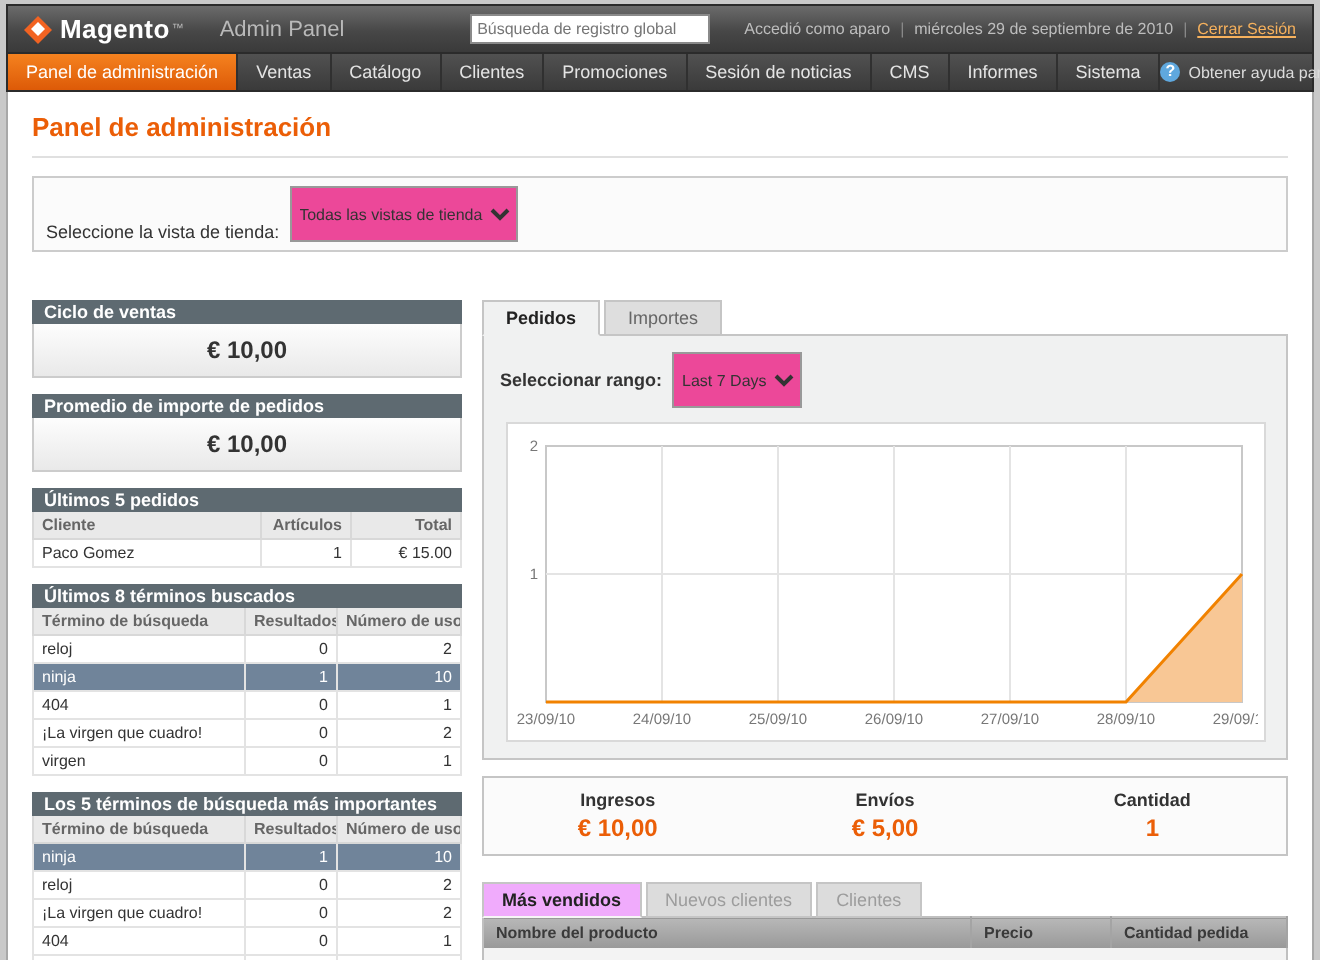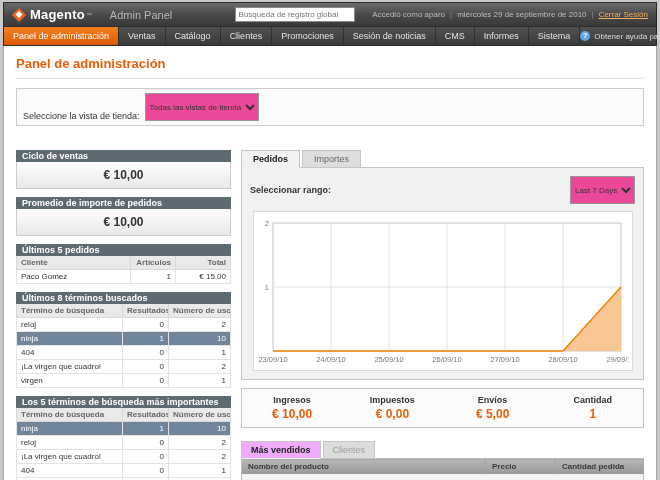--- a/index.html
+++ b/index.html
@@ -51,21 +51,21 @@
   .t-orders th:nth-child(2),.t-orders td:nth-child(2){width:45px}
   .t-orders th:nth-child(3),.t-orders td:nth-child(3){width:55px}
   .t-terms th:nth-child(2),.t-terms td:nth-child(2){width:46px}
   .t-terms th:nth-child(3),.t-terms td:nth-child(3){width:62px}
 
   
   .dash-tabs{display:flex;gap:2px;position:relative;z-index:2;margin-bottom:-1px}
   .dash-tab{padding:3px 11px;font-size:9px;border:1px solid #c5c5c5;background:#dedede;color:#666;cursor:pointer}
   .dash-tab.active{background:#f0f1f1;border-bottom-color:#f0f1f1;color:#222;font-weight:bold}
   .chart-box{border:1px solid #c5c5c5;background:#f0f1f1;padding:8px}
-  .range-row{display:flex;justify-content:space-between;align-items:center;gap:5px;font-size:9px;font-weight:bold;color:#333;margin-bottom:7px}
+  .range-row{display:flex;justify-content:flex-start;align-items:center;gap:5px;font-size:9px;font-weight:bold;color:#333;margin-bottom:7px}
   .chart-img{background:#fff;border:1px solid #d9d9d9;padding:3px;width:380px;margin:0 auto}
   .stats-box{border:1px solid #c5c5c5;background:#fbfbfb;margin-top:8px;display:flex;padding:6px 0}
   .stat{flex:1;text-align:center}
   .stat-label{font-weight:bold;color:#333;font-size:9px}
   .stat-value{color:#eb5e07;font-weight:bold;font-size:12px;margin-top:2px}
   .grid-tabs{display:flex;gap:2px;margin-top:13px;position:relative;z-index:2;margin-bottom:-1px}
   .grid-tab{padding:3px 9px;font-size:9px;background:#dcdcdc;border:1px solid #c5c5c5;color:#9c9c9c;cursor:pointer;white-space:nowrap}
   .grid-tab.active{background:#f0abfc;border-bottom-color:#f6f6f6;color:#222;font-weight:bold}
   table.products{width:100%;border-collapse:collapse;font-size:8px;border:1px solid #c0c0c0;table-layout:fixed}
   .products th{background:linear-gradient(#b7b7b7,#989898);color:#3a3a3a;font-weight:bold;text-align:left;padding:3px 6px;border-right:1px solid #a4a4a4;overflow:hidden;white-space:nowrap}
@@ -275,35 +275,32 @@
                 <polyline points="16,136 74,136 132,136 190,136 248,136 306,136 364,72" fill="none" stroke="#f18200" stroke-width="1.5"></polyline>
               </svg></div>
         </div>
 
         <div class="stats-box" id="stats-box">
             <div class="stat">
               <div class="stat-label">Ingresos</div>
               <div class="stat-value">€ 10,00</div>
             </div>
             <div class="stat">
-              <div class="stat-label">Impuestos</div>
-              <div class="stat-value">€ 0,00</div>
-            </div>
-            <div class="stat">
               <div class="stat-label">Envíos</div>
               <div class="stat-value">€ 5,00</div>
             </div>
             <div class="stat">
               <div class="stat-label">Cantidad</div>
               <div class="stat-value">1</div>
             </div>
           </div>
 
         <div class="grid-tabs" id="grid-tabs">
             <div class="grid-tab active">Más vendidos</div>
+            <div class="grid-tab">Nuevos clientes</div>
             <div class="grid-tab">Clientes</div>
           </div>
         <table class="products">
             <thead>
               <tr>
                 <th>Nombre del producto</th>
                 <th>Precio</th>
                 <th>Cantidad pedida</th>
               </tr>
             </thead>

